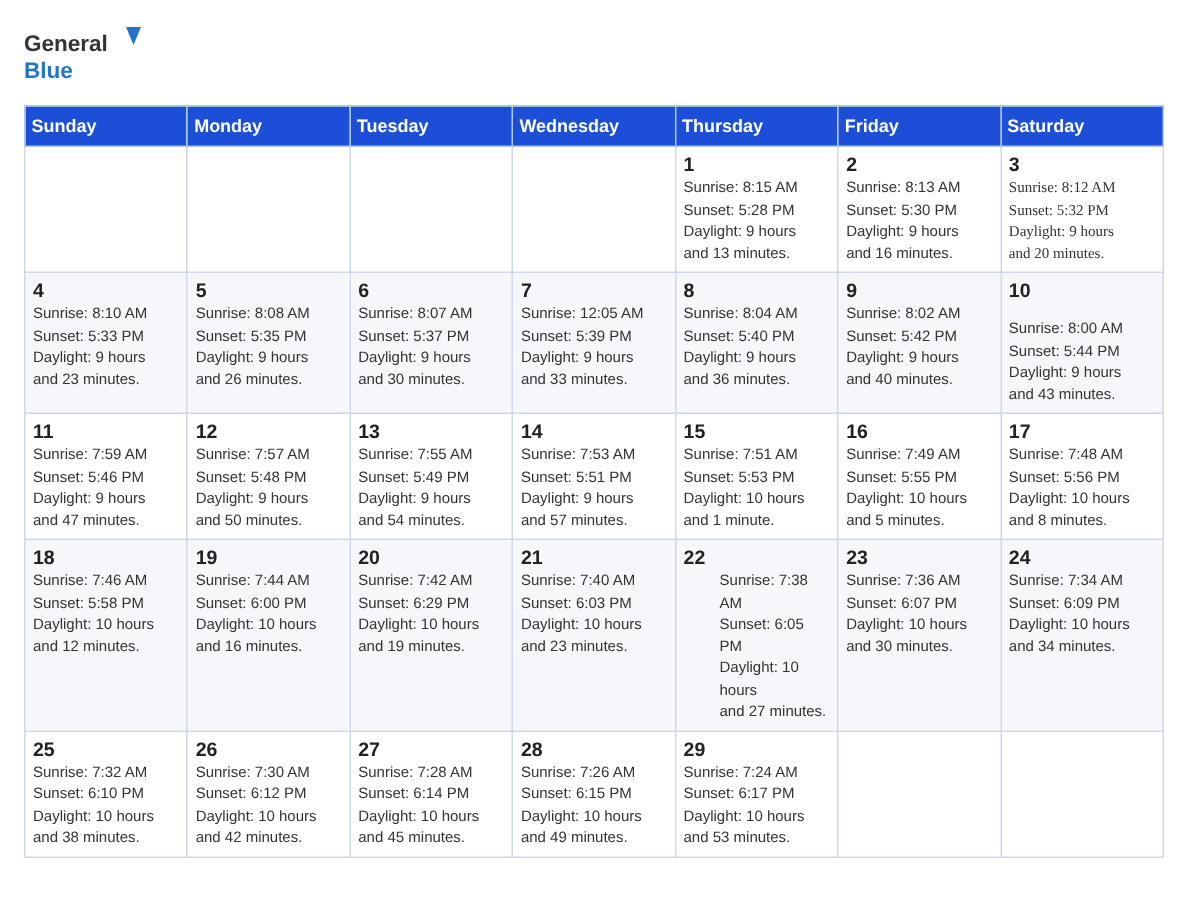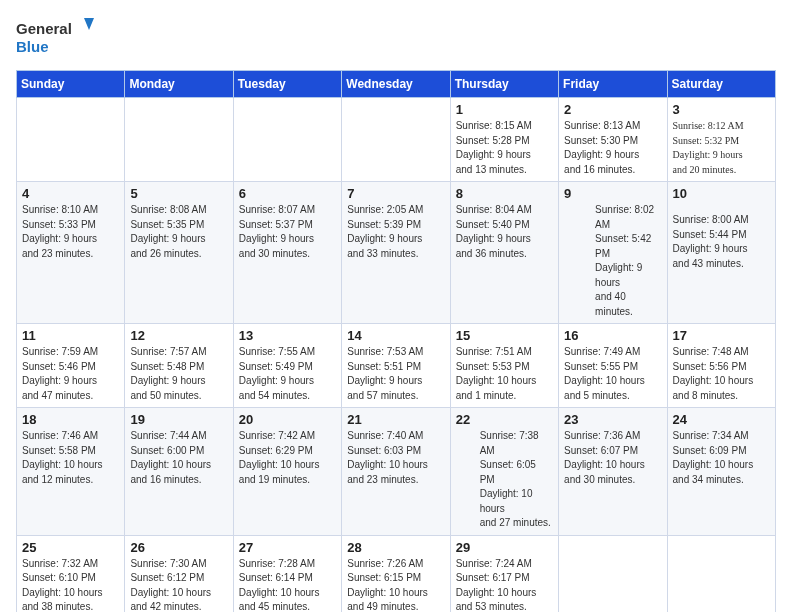--- a/index.html
+++ b/index.html
@@ -152,35 +152,35 @@
         </td>
         <td>
           <div class="day-num">6</div>
           <div class="day-info" style="white-space: pre-line;">Sunrise: 8:07 AM
 Sunset: 5:37 PM
 Daylight: 9 hours
 and 30 minutes.</div>
         </td>
         <td>
           <div class="day-num">7</div>
-          <div class="day-info" style="white-space: pre-line;">Sunrise: 2:05 AM
+          <div class="day-info" style="white-space: pre-line;">Sunrise: 12:05 AM
 Sunset: 5:39 PM
 Daylight: 9 hours
 and 33 minutes.</div>
         </td>
         <td>
           <div class="day-num">8</div>
           <div class="day-info" style="white-space: pre-line;">Sunrise: 8:04 AM
 Sunset: 5:40 PM
 Daylight: 9 hours
 and 36 minutes.</div>
         </td>
         <td>
           <div class="day-num">9</div>
-          <div class="day-info" style="white-space: pre-line; margin-left: 31px;">Sunrise: 8:02 AM
+          <div class="day-info" style="white-space: pre-line;">Sunrise: 8:02 AM
 Sunset: 5:42 PM
 Daylight: 9 hours
 and 40 minutes.</div>
         </td>
         <td>
           <div class="day-num">10</div>
           <div class="day-info" style="white-space: pre-line; margin-top: 12px;">Sunrise: 8:00 AM
 Sunset: 5:44 PM
 Daylight: 9 hours
 and 43 minutes.</div>

